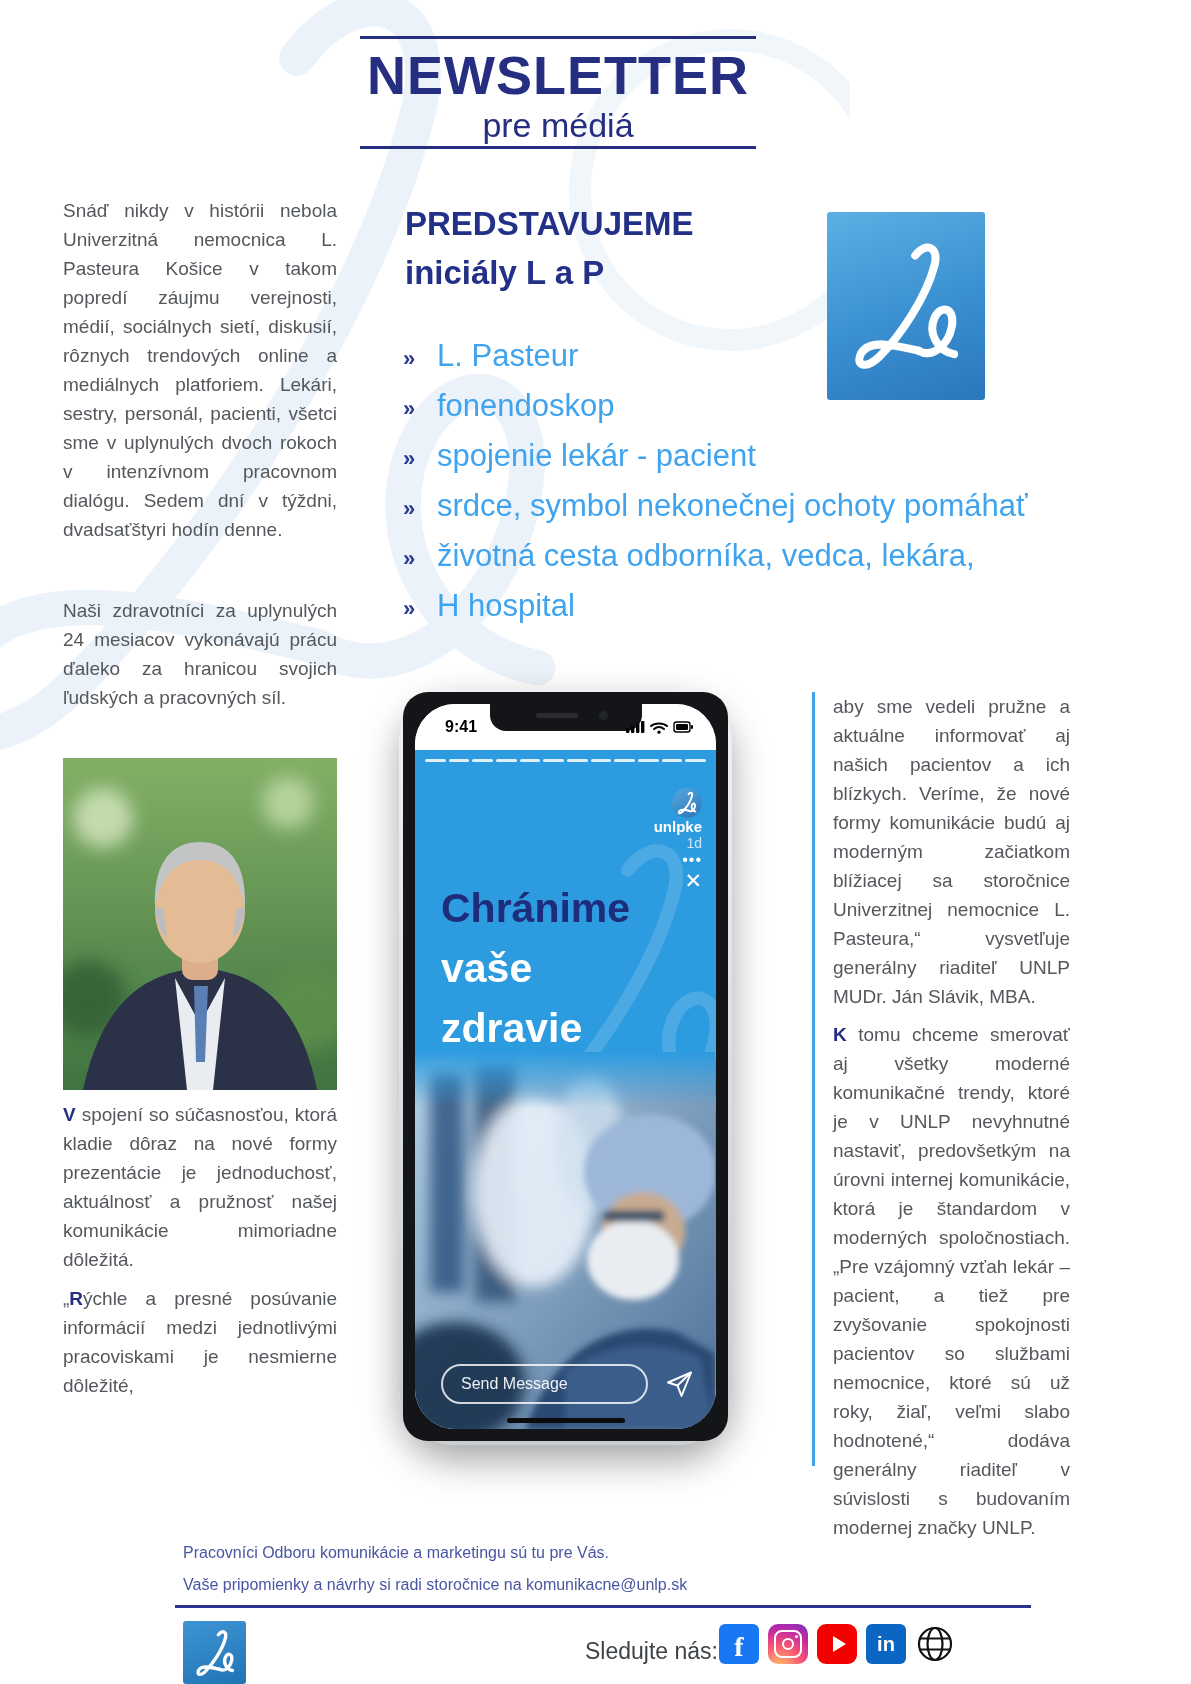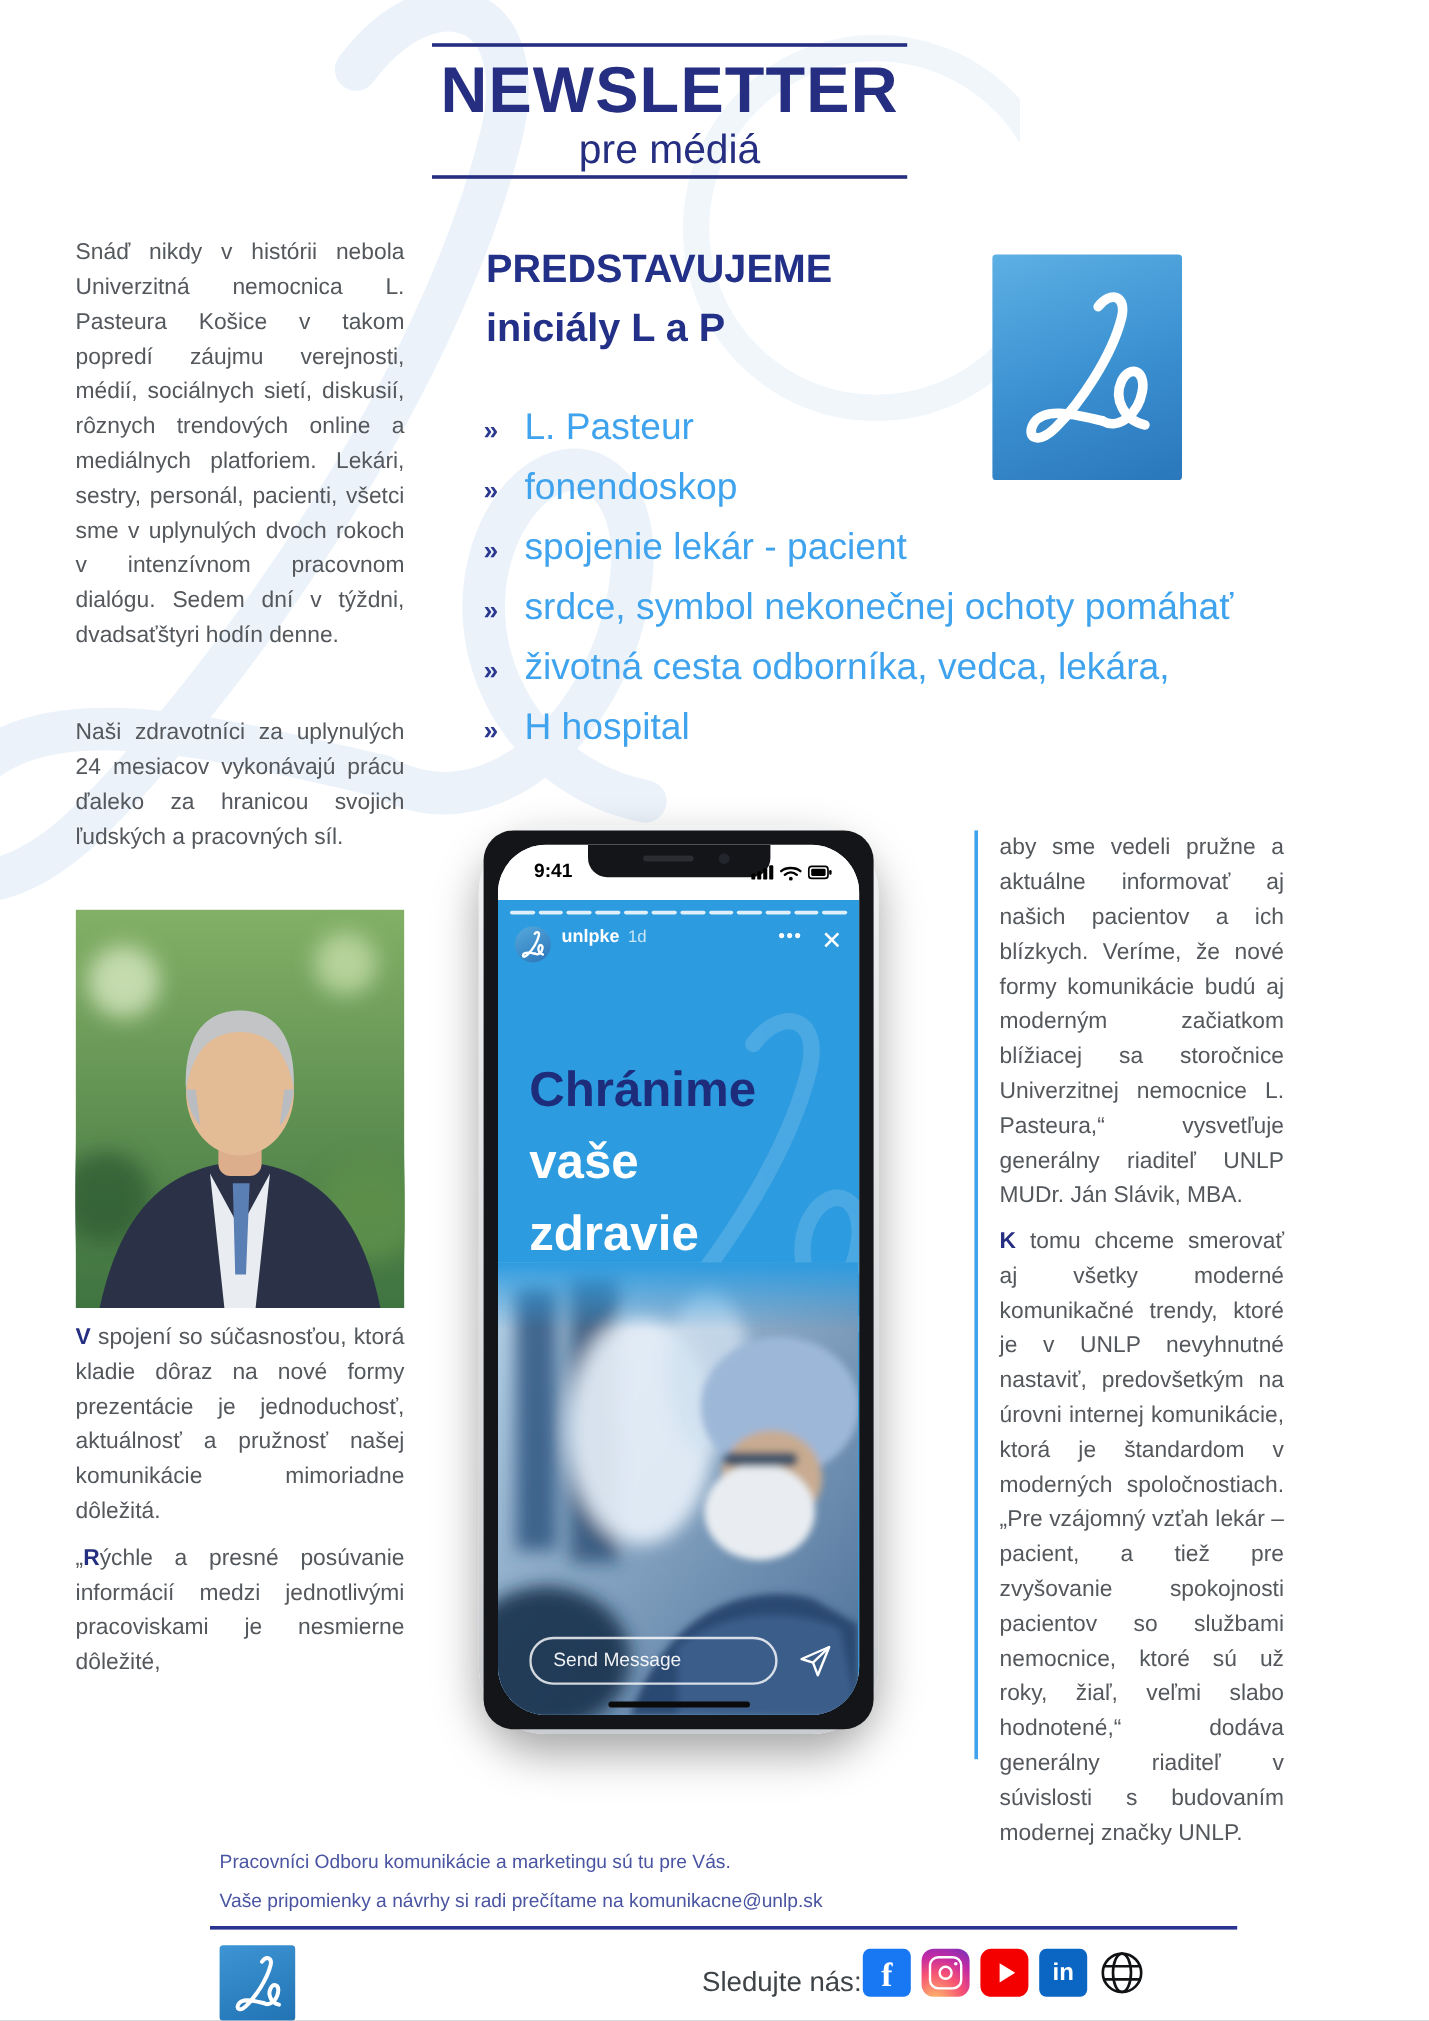--- a/index.html
+++ b/index.html
@@ -36,21 +36,21 @@
   .statusbar{position:relative;height:46px;background:#fff;}
   .sb-time{position:absolute;left:30px;top:14px;font-size:16px;font-weight:700;color:#000;}
   .notch{position:absolute;top:0;left:50%;transform:translateX(-50%);width:152px;height:27px;
          background:#141519;border-radius:0 0 16px 16px;}
   .notch .spk{position:absolute;left:46px;top:9px;width:42px;height:5px;border-radius:3px;background:#2b2d33;}
   .notch .cam{position:absolute;right:34px;top:7px;width:9px;height:9px;border-radius:50%;background:#23252c;}
   .sb-icons{position:absolute;right:22px;top:15px;}
   .story{position:relative;height:680px;background:#2d9bdf;}
   .progress{position:absolute;top:9px;left:10px;right:10px;display:flex;gap:3px;}
   .progress div{flex:1;height:3px;border-radius:2px;background:rgba(255,255,255,.85);}
-  .story-head{position:absolute;top:22px;left:14px;right:14px;display:flex;align-items:flex-start;color:#fff;}
+  .story-head{position:absolute;top:38px;left:14px;right:14px;display:flex;align-items:flex-end;color:#fff;flex-direction:column;}
   .avatar{width:30px;height:30px;border-radius:50%;
           background:linear-gradient(150deg,#56aade,#2a74b8);display:flex;align-items:center;
           justify-content:center;flex:0 0 auto;}
   .uname{font-size:15px;font-weight:700;margin-left:9px;}
   .uage{font-size:14px;color:rgba(255,255,255,.75);margin-left:7px;}
   .story-more{margin-left:auto;font-size:16px;letter-spacing:1px;}
   .story-close{margin-left:16px;font-size:21px;}
   .headline{position:absolute;left:26px;top:128px;font-size:41px;font-weight:700;line-height:60px;}
   .headline .h1{color:#1d2d7c;}
   .headline .h2,.headline .h3{color:#ffffff;}
@@ -294,21 +294,21 @@
   </div>
 
   <div class="vline"></div>
   <div class="rcol">
     <p>aby sme vedeli pružne a aktuálne informovať aj našich pacientov a ich blízkych. Veríme, že nové formy komunikácie budú aj moderným začiatkom blížiacej sa storočnice Univerzitnej nemocnice L. Pasteura,“ vysvetľuje generálny riaditeľ UNLP MUDr. Ján Slávik, MBA.</p>
     <p><span class="lead">K</span><span> tomu chceme smerovať aj všetky moderné komunikačné trendy, ktoré je v UNLP nevyhnutné nastaviť, predovšetkým na úrovni internej komunikácie, ktorá je štandardom v moderných spoločnostiach. „Pre vzájomný vzťah lekár – pacient, a tiež pre zvyšovanie spokojnosti pacientov so službami nemocnice, ktoré sú už roky, žiaľ, veľmi slabo hodnotené,“ dodáva generálny riaditeľ v súvislosti s budovaním modernej značky UNLP.</span></p>
   </div>
 
   <div class="note" style="top:1544px">Pracovníci Odboru komunikácie a marketingu sú tu pre Vás.</div>
   <div class="note" style="top:1576px">
-    <span>Vaše pripomienky a návrhy si radi prečítame na </span><span>komunikacne@unlp.sk</span>
+    <span>Vaše pripomienky a návrhy si radi storočnice na </span><span>komunikacne@unlp.sk</span>
   </div>
   <div class="divider"></div>
 
   <div class="logo-sq" style="left:183px;top:1621px;width:63px;height:63px;background:linear-gradient(160deg,#3e95d4,#2173b4)">
     <svg width="46" height="50" viewBox="0 0 110 120">
       <use href="#lp-mono" stroke="#ffffff" stroke-width="8"></use>
     </svg>
   </div>
   <div class="orgname">
     <div>Univerzitná nemocnica</div>

